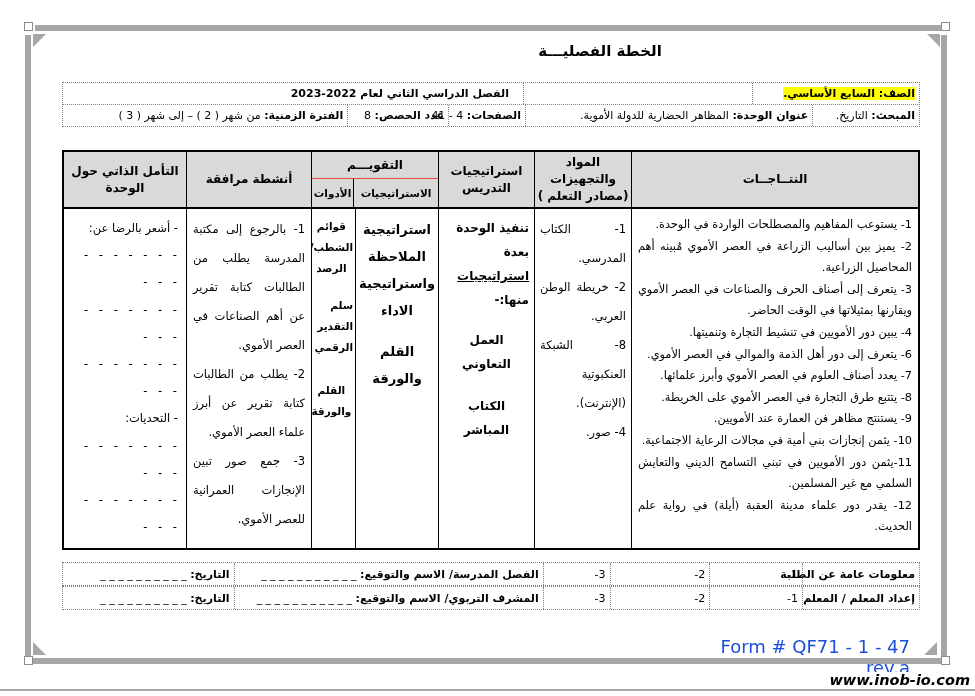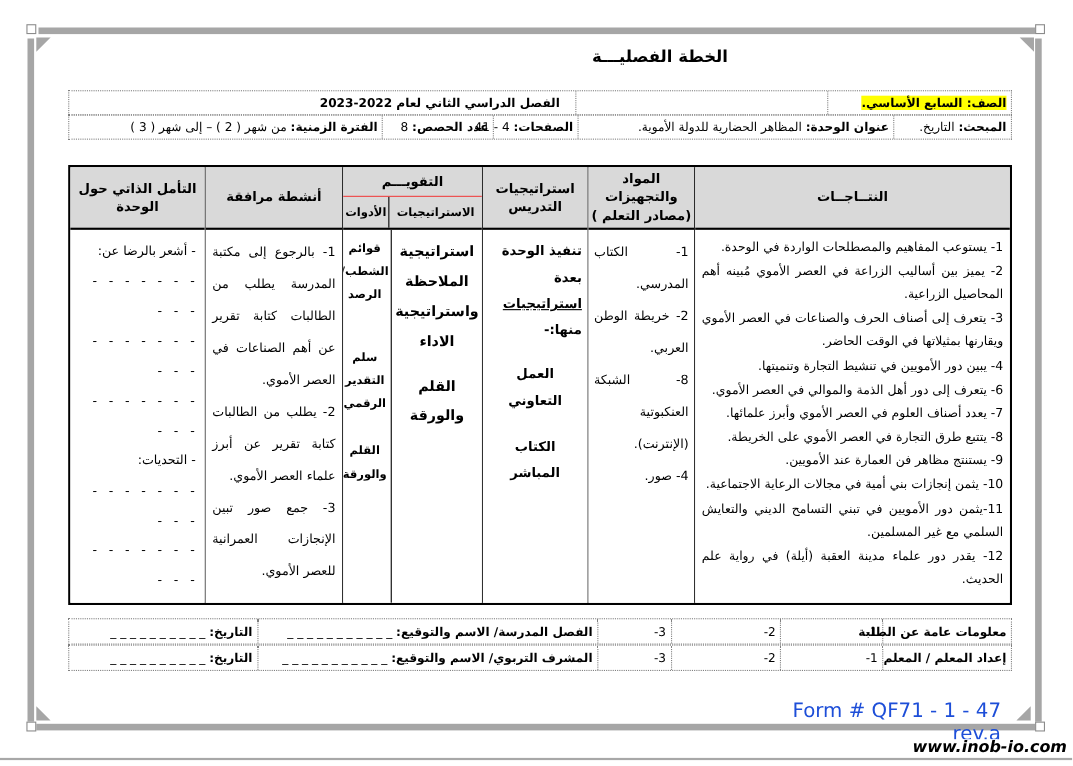--- a/index.html
+++ b/index.html
@@ -58,21 +58,21 @@
   .bd-materials { padding:6px 5px; font-size:11.5px; line-height:29px; text-align:justify; }
   .bd-teach { padding:7px 5px; font-size:12px; font-weight:bold; text-align:right; line-height:24px; }
   .teach-item { text-align:center; }
   .ti1 { margin-top:16px; } .ti2 { margin-top:18px; }
   .bd-eval { display:flex; direction:rtl; padding:0; }
   .evs { width:85px; border-left:1.5px solid #000; padding:7px 3px;
          font-size:13px; font-weight:bold; text-align:center; line-height:27px; }
   .evs-b { margin-top:14px; }
   .evt { flex:1; padding:7px 2px; font-size:10.5px; font-weight:bold;
          text-align:center; line-height:21px; }
-  .evt-2 { margin-top:36px; } .evt-3 { margin-top:22px; }
+  .evt-2 { margin-top:16px;text-align:right; } .evt-3 { margin-top:22px; }
   .bd-activities { padding:6px 6px; font-size:11.5px; line-height:29px; text-align:justify; }
   .bd-ref { padding:6px 8px; font-size:11.5px; line-height:27.2px; text-align:right; }
   .ref-dash { word-spacing:5px; letter-spacing:1px; color:#000; }
 
   
   .botrow { position:absolute; left:62px; width:858px; height:24px;
             display:flex; direction:rtl; border:1px dotted #808080; }
   .botrow .cell { border-left:1px dotted #808080; height:100%;
                   display:flex; align-items:center; font-size:11px;
                   white-space:nowrap; direction:rtl; padding:0 4px; }

